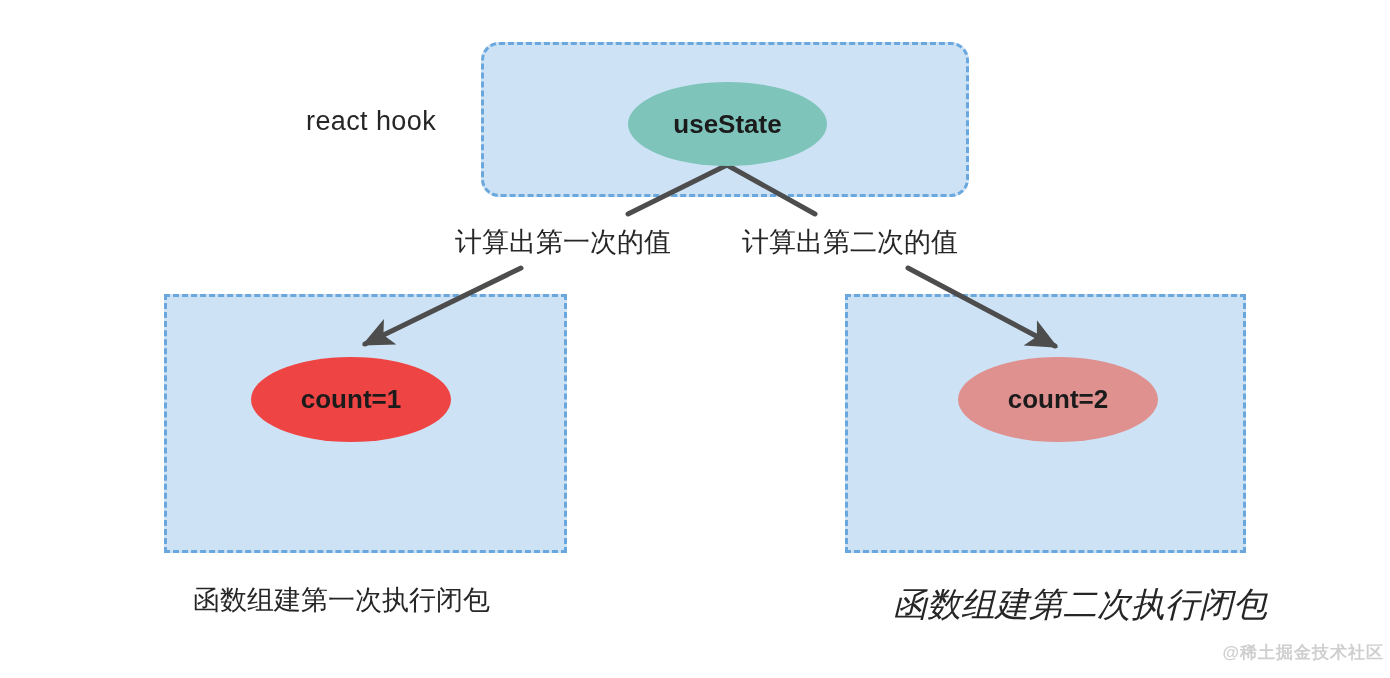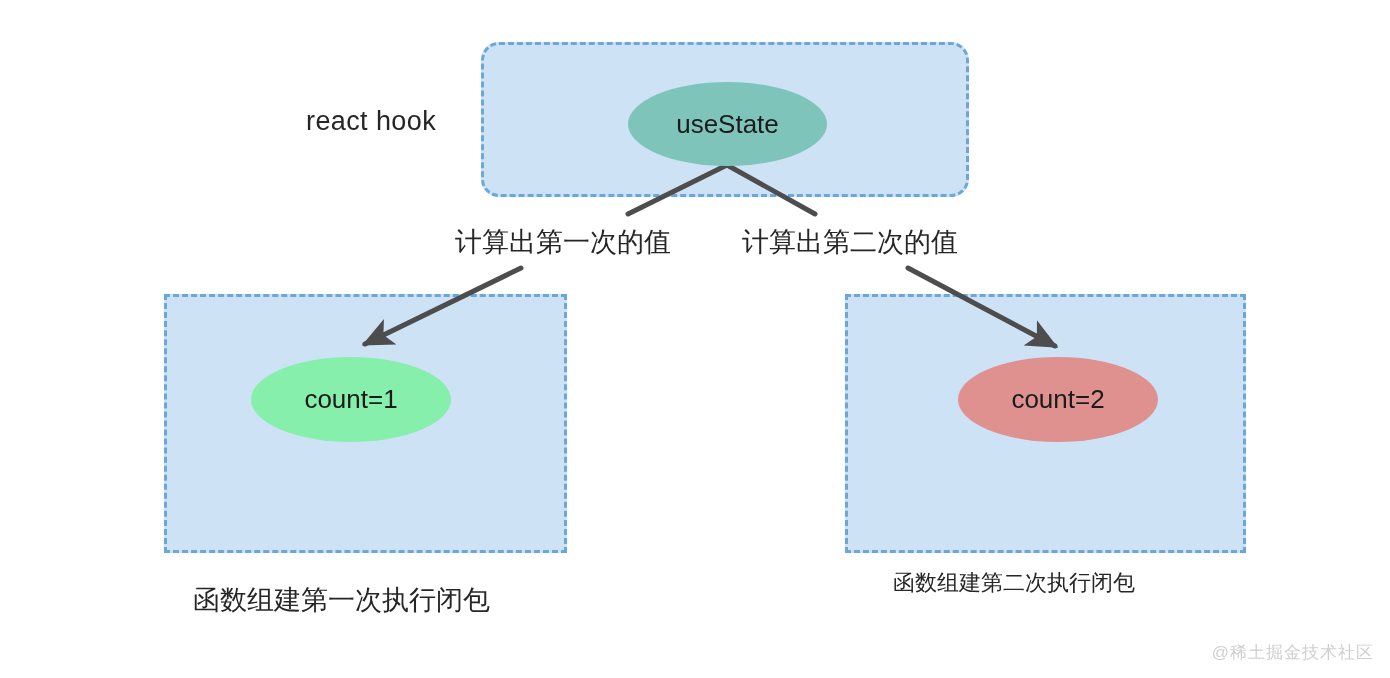--- a/index.html
+++ b/index.html
@@ -49,35 +49,36 @@
 
   
   .node {
     position: absolute;
     display: flex;
     align-items: center;
     justify-content: center;
     border-radius: 50%;
     color: #1b1b1b;
     white-space: nowrap;
+    font-weight: bold;
   }
   .node-usestate {
     left: 628px;
     top: 82px;
     width: 199px;
     height: 84px;
     background: #7ec4bb;
     font-size: 26px;
   }
   .node-count1 {
     left: 251px;
     top: 357px;
     width: 200px;
     height: 85px;
-    background: #86efac;
+    background: #ef4444;
     font-size: 26px;
   }
   .node-count2 {
     left: 958px;
     top: 357px;
     width: 200px;
     height: 85px;
     background: #df9190;
     font-size: 26px;
     align-items: center;
@@ -105,43 +106,45 @@
     top: 224px;
     font-size: 27px;
   }
   .label-caption-left {
     left: 193px;
     top: 582px;
     font-size: 27px;
   }
   .label-caption-right {
     left: 893px;
-    top: 568px;
-    font-size: 22px;
+    top: 582px;
+    font-size: 34px;
+    font-style: italic;
   }
 
   
   #arrows {
     position: absolute;
     left: 0;
     top: 0;
     width: 1390px;
     height: 678px;
     pointer-events: none;
   }
 
   
   .watermark {
     position: absolute;
-    right: 16px;
+    right: 6px;
     bottom: 14px;
     font-size: 17px;
     color: #cfcfcf;
     letter-spacing: 1px;
     white-space: nowrap;
+    font-weight: bold;
   }
 </style>
 </head>
 <body>
 
 <div id="canvas">
 
   <div class="box box-top"></div>
 
   <div class="box box-left"></div>

